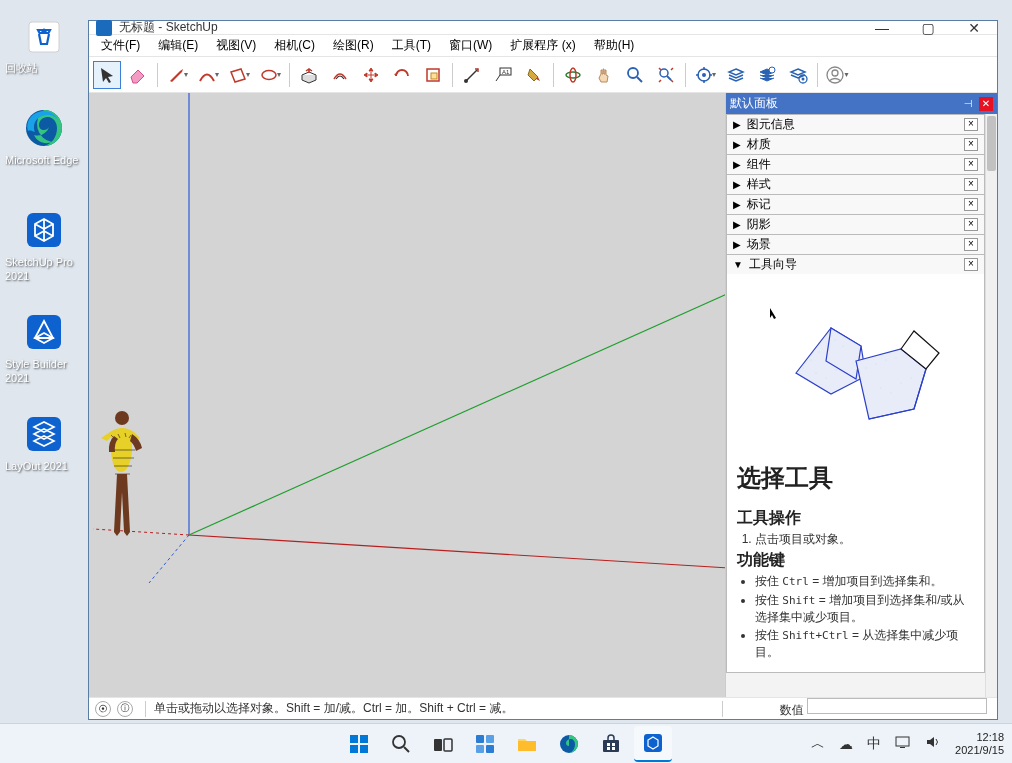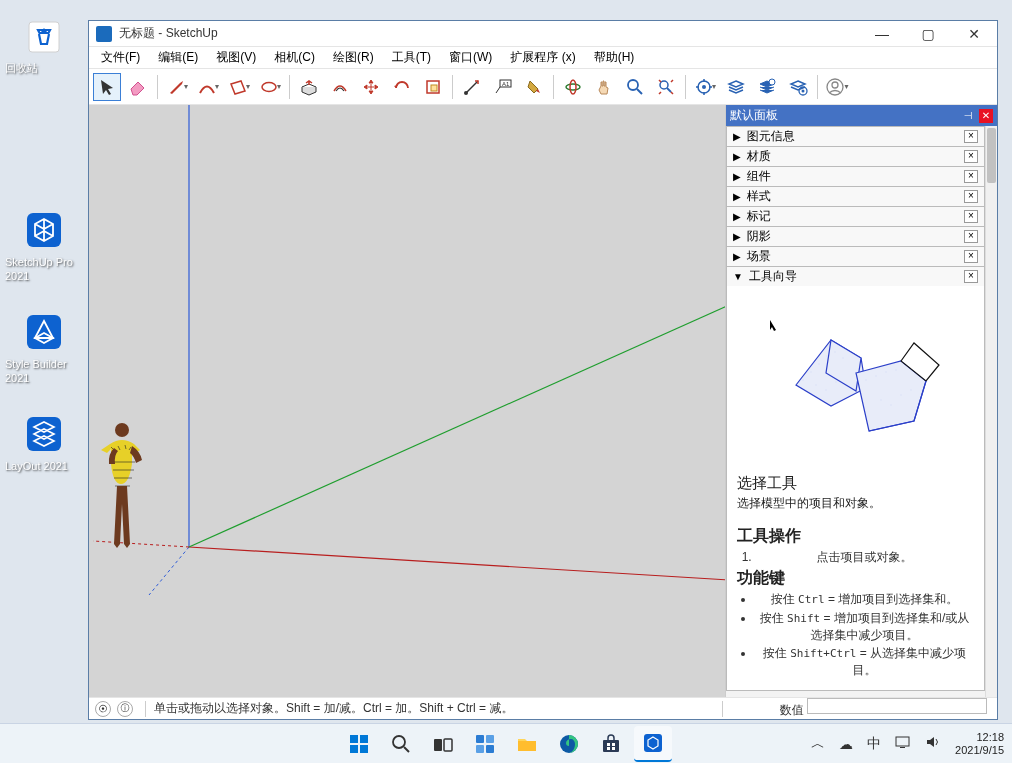--- a/index.html
+++ b/index.html
@@ -32,21 +32,21 @@
 .app-window {
   position: absolute;
   left: 88px; top: 20px;
   width: 910px; height: 700px;
   background: #fff;
   border: 1px solid #5a7da6;
   display: flex; flex-direction: column;
 }
 
 .titlebar {
-  height: 26px;
+  height: 14px;
   display: flex; align-items: center;
   border-bottom: 1px solid #e5e5e5;
   justify-content: flex-end;
 }
 .titlebar .app-icon {
   width: 16px; height: 16px; margin: 0 7px;
   background: #1b6bbc; border-radius: 2px;
 }
 .titlebar .title { flex: 1; font-size: 12px; color: #333; }
 .winbtns { display: flex; }
@@ -163,27 +163,27 @@
 .accordion-content {
   background: #fff;
   padding: 10px;
 }
 
 .guide-illustration {
   text-align: center;
   padding: 14px 10px 18px;
 }
 .guide h3 {
-  font-size: 15px; font-weight: normal; color: #222;
-  margin: 8px 0 2px;
+  font-size: 24px; font-weight: bold; color: #222;
+  margin: 8px 0 14px;
 }
 .guide .sub { font-size: 12px; color: #222; margin-bottom: 14px; }
 .guide .sect-h { font-weight: bold; font-size: 16px; margin: 4px 0 2px; color: #222; }
 .guide ol, .guide ul { padding-left: 18px; font-size: 12px; color: #333; }
-.guide li { margin: 2px 0; line-height: 16px; text-align: center; }
+.guide li { margin: 2px 0; line-height: 16px; }
 .guide code { font-family: monospace; font-size: 11px; }
 
 .statusbar {
   height: 22px;
   border-top: 1px solid #e5e5e5;
   display: flex; align-items: center;
   padding: 0 6px;
   font-size: 12px;
   color: #333;
 }
@@ -243,20 +243,30 @@
     <div class="icon-box">
       <svg width="40" height="40" viewBox="0 0 40 40">
         <rect x="5" y="6" width="30" height="30" rx="3" fill="#fff" stroke="#d0d0d0"></rect>
         <path d="M14 14h12l-1.5 3h-9z M15 18l2 10h6l2-10" fill="none" stroke="#0d62d0" stroke-width="2.2"></path>
         <path d="M20 12l-3 4h6z" fill="#0d62d0"></path>
       </svg>
     </div>
     <div class="label">回收站</div>
   </div>
 
+  <div class="desktop-icon" style="left:5px;top:106px">
+    <div class="icon-box">
+      <svg width="42" height="42" viewBox="0 0 42 42">
+        <circle cx="21" cy="21" r="18" fill="#0c59a4"></circle>
+        <path d="M21 3a18 18 0 010 36c8-2 13-9 13-18 0-6-4-11-9-11-6 0-9 4-9 8 0 3 2 5 5 5 2 0 4-1 5-3-2 6-8 10-15 8 3 7 11 10 18 7A18 18 0 0121 3z" fill="#33c481"></path>
+        <path d="M5 24c-1-3-1-6 0-9 2-6 8-11 16-11 7 0 12 4 14 9-2-3-6-5-11-5-7 0-13 5-13 12 0 2 0 3 1 5-3-1-5-2-7-1z" fill="#1aa2e8"></path>
+      </svg>
+    </div>
+    <div class="label">Microsoft Edge</div>
+  </div>
 
   <div class="desktop-icon" style="left:5px;top:208px">
     <div class="icon-box">
       <svg width="42" height="42" viewBox="0 0 42 42">
         <rect x="4" y="4" width="34" height="34" rx="6" fill="#0d62d0"></rect>
         <path d="M21 10l9 5v12l-9 5-9-5V15z M21 10v22 M12 15l9 5 9-5 M12 27l9-5 9 5" fill="none" stroke="#fff" stroke-width="1.8"></path>
       </svg>
     </div>
     <div class="label">SketchUp Pro 2021</div>
   </div>
@@ -577,21 +587,20 @@
                       <circle cx="125" cy="62" r="0.7"></circle>
                     <circle cx="135" cy="60" r="0.7"></circle>
                       <circle cx="120" cy="90" r="0.7"></circle>
                       <circle cx="130" cy="95" r="0.7"></circle>
                     <circle cx="140" cy="85" r="0.7"></circle>
                       <circle cx="150" cy="80" r="0.7"></circle>
                   </g>
                 </svg>
               </div>
               <h3>选择工具</h3>
-              <div class="sub">选择模型中的项目和对象。</div>
               <div class="sect-h">工具操作</div>
               <ol>
                 <li>点击项目或对象。</li>
               </ol>
               <div class="sect-h" style="margin-top:3px">功能键</div>
               <ul>
                 <li><span>按住 </span><code>Ctrl</code><span> = 增加项目到选择集和。</span></li>
                 <li><span>按住 </span><code>Shift</code><span> = 增加项目到选择集和/或从选择集中减少项目。</span></li>
                 <li><span>按住 </span><code>Shift+Ctrl</code><span> = 从选择集中减少项目。</span></li>
               </ul>

